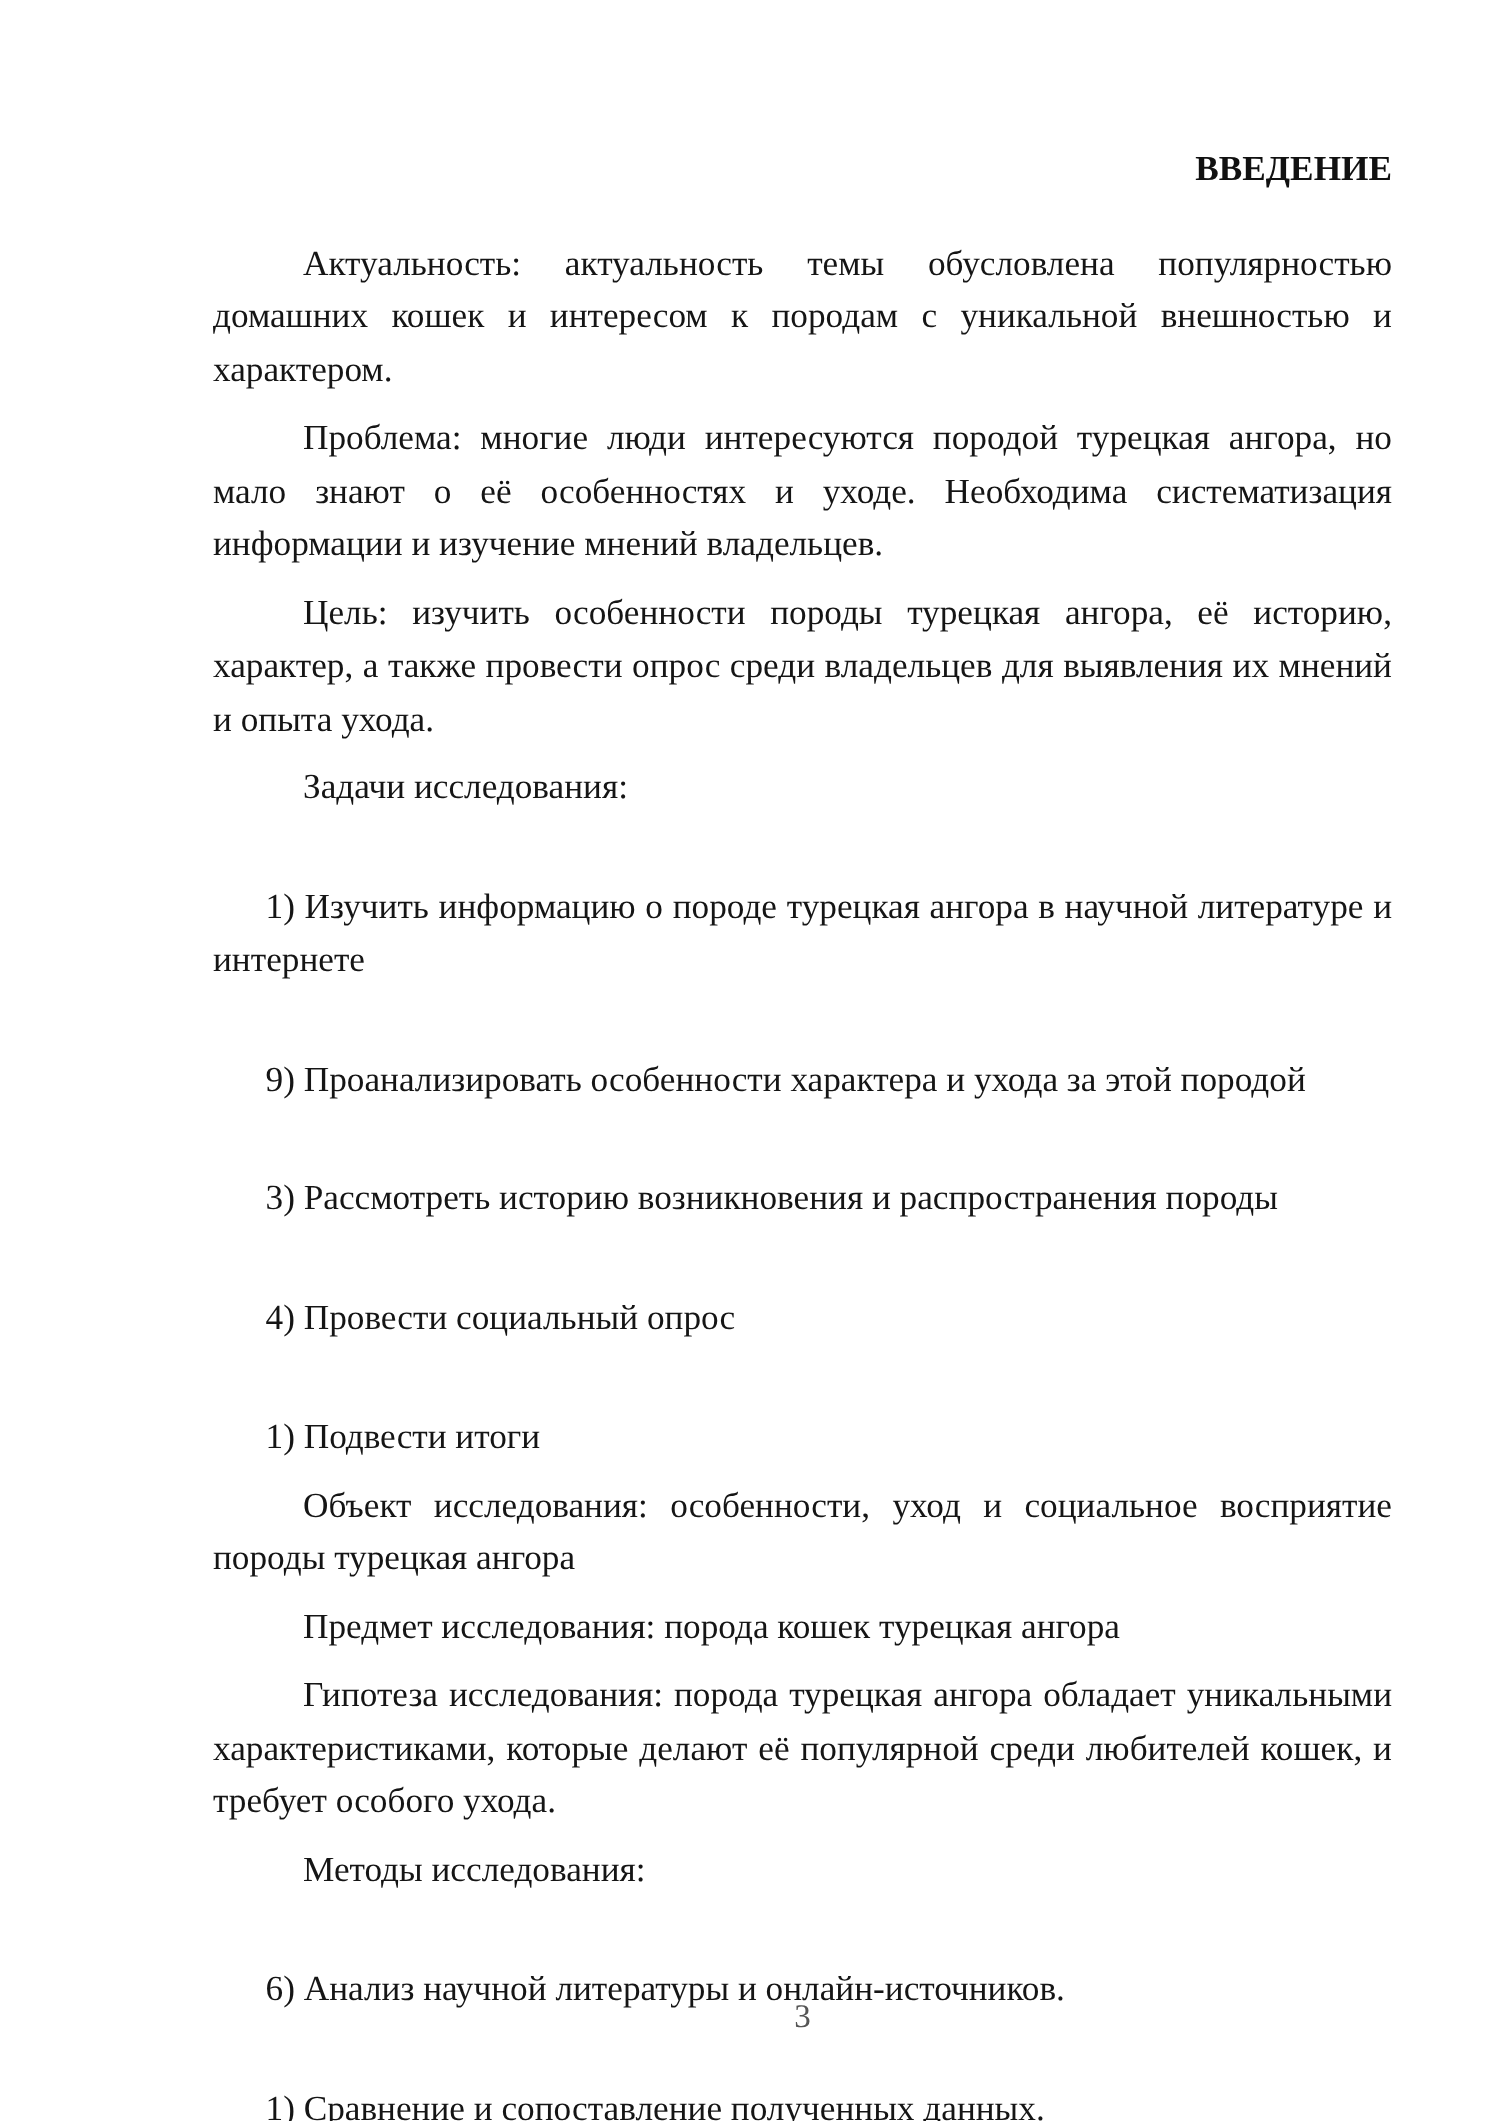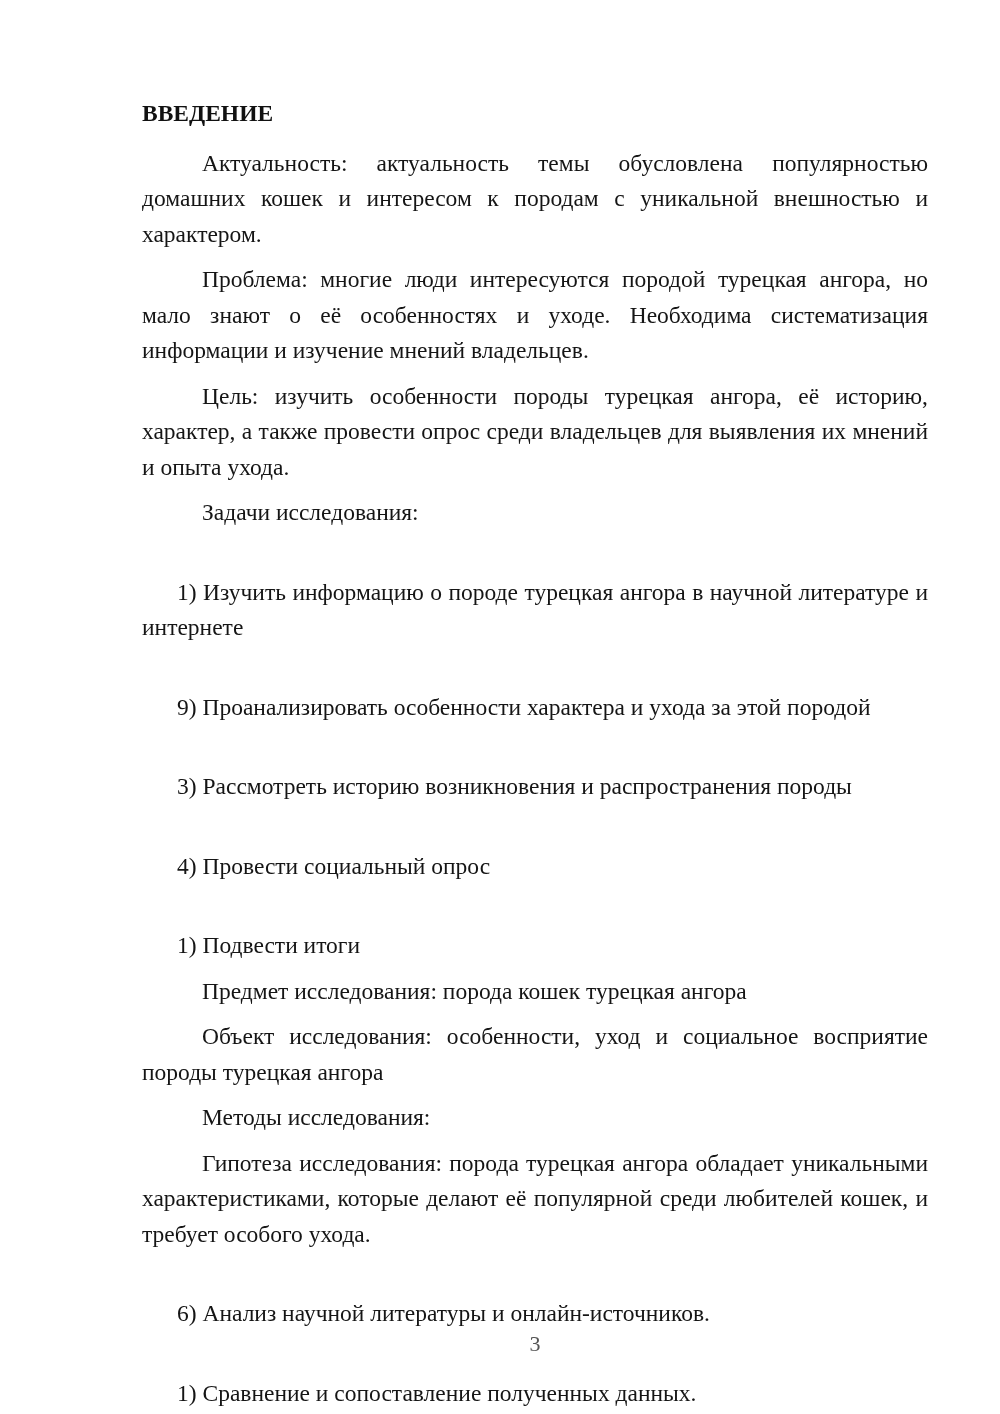--- a/index.html
+++ b/index.html
@@ -20,32 +20,32 @@
     left: 142px;
     top: 96px;
     width: 786px;
     color: #151515;
     font-size: 23.5px;
     line-height: 35.5px;
     text-align: justify;
   }
   .doc-title {
     margin: 0;
-    text-align: left;
+    text-align: right;
     font-weight: 700;
     font-size: 23.5px;
     line-height: 35.5px;
     color: #111111;
   }
   .content p {
     margin: 10px 0 0 0;
     text-indent: 60px;
   }
   .content p.first-para {
-    margin-top: 14px;
+    margin-top: 27px;
   }
   .content p.item {
     text-indent: 35px;
     margin-top: 44px;
   }
   .page-number {
     position: absolute;
     left: 142px;
     top: 1326px;
     width: 786px;
@@ -66,24 +66,24 @@
     <p>Проблема: многие люди интересуются породой турецкая ангора, но мало знают о её особенностях и уходе. Необходима систематизация информации и изучение мнений владельцев.</p>
     <p>Цель: изучить особенности породы турецкая ангора, её историю, характер, а также провести опрос среди владельцев для выявления их мнений и опыта ухода.</p>
 
     <p>Задачи исследования:</p>
     <p class="item">1) Изучить информацию о породе турецкая ангора в научной литературе и интернете</p>
     <p class="item">9) Проанализировать особенности характера и ухода за этой породой</p>
     <p class="item">3) Рассмотреть историю возникновения и распространения породы</p>
     <p class="item">4) Провести социальный опрос</p>
     <p class="item">1) Подвести итоги</p>
 
+    <p>Объект исследования: особенности, уход и социальное восприятие породы турецкая ангора</p>
     <p>Предмет исследования: порода кошек турецкая ангора</p>
-    <p>Объект исследования: особенности, уход и социальное восприятие породы турецкая ангора</p>
+    <p>Гипотеза исследования: порода турецкая ангора обладает уникальными характеристиками, которые делают её популярной среди любителей кошек, и требует особого ухода.</p>
+
     <p>Методы исследования:</p>
-
-    <p>Гипотеза исследования: порода турецкая ангора обладает уникальными характеристиками, которые делают её популярной среди любителей кошек, и требует особого ухода.</p>
     <p class="item">6) Анализ научной литературы и онлайн-источников.</p>
     <p class="item">1) Сравнение и сопоставление полученных данных.</p>
     <p class="item">2) Социологический опрос.</p>
   </div>
 
   <div class="page-number">3</div>
 </div>
 
 </body></html>

